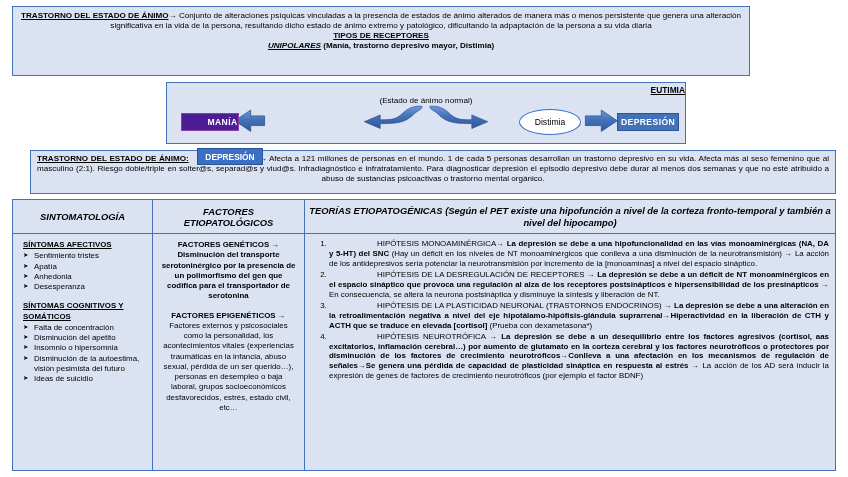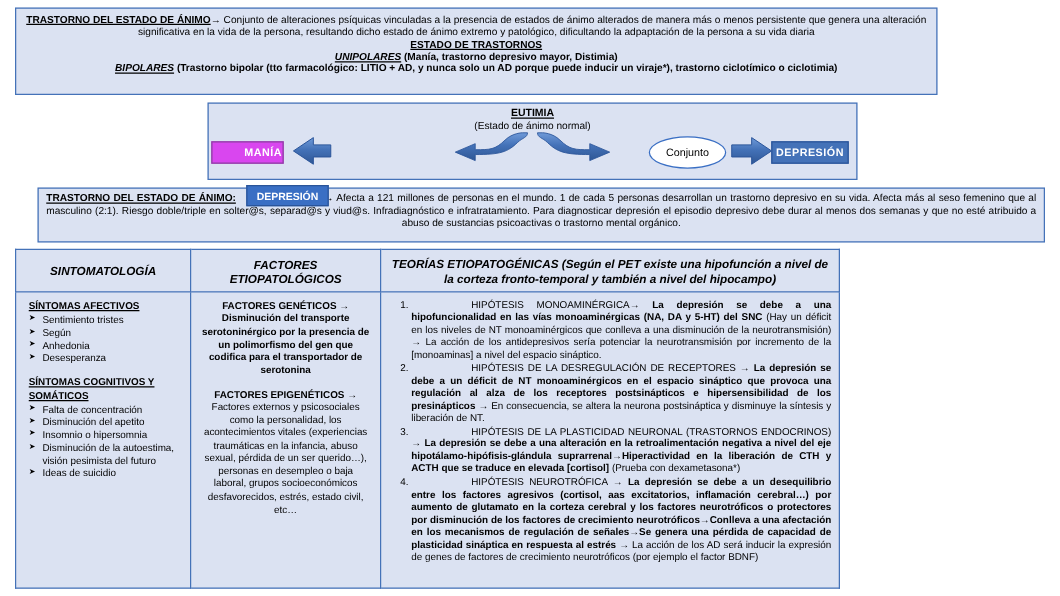--- a/index.html
+++ b/index.html
@@ -54,39 +54,39 @@
   #diagram-panel {
     left: 166px;
     top: 82px;
     width: 520px;
     height: 62px;
   }
   #eutimia-title {
     position: absolute;
     left: 0; right: 0;
     top: 2px;
-    text-align: center;
+    text-align: right;
     font-size: 8.4px;
     font-weight: bold;
     text-decoration: underline;
   }
   #eutimia-sub {
     position: absolute;
     left: 0; right: 0;
     top: 13px;
     text-align: center;
     font-size: 8.1px;
   }
   #mania-box {
     position: absolute;
-    left: 2px;
+    left: 14px;
     top: 30px;
     width: 58px;
     height: 18px;
-    background: #d946ef;
+    background: #4c1d95;
     border: 1.5px solid #8b3fa0;
     color: #ffffff;
     font-size: 8.6px;
     font-weight: bold;
     display: flex;
     align-items: center;
     justify-content: center;
     letter-spacing: .4px;
     box-sizing: border-box;
     padding-left: 25px;
@@ -156,21 +156,21 @@
     justify-content: center;
     box-sizing: border-box;
     z-index: 5;
   }
 
   
   #table {
     position: absolute;
     left: 12px;
     top: 199px;
-    width: 660px;
+    width: 824px;
     height: 272px;
     border-collapse: collapse;
     table-layout: fixed;
   }
   #table th, #table td {
     border: 1px solid #4472b8;
     background: #dbe2f2;
     vertical-align: top;
     box-sizing: border-box;
   }
@@ -232,23 +232,22 @@
   .hyp-name { font-weight: normal; padding-left: 48px; }
   .hyp-bold { font-weight: bold; }
 </style>
 </head>
 <body>
 
 <div class="page">
 
   <div class="panel" id="intro-panel">
     <div class="t-def"><span class="bui">TRASTORNO DEL ESTADO DE ÁNIMO</span><span>→</span> <span>Conjunto de alteraciones psíquicas vinculadas a la presencia de estados de ánimo alterados de manera más o menos persistente que genera una alteración significativa en la vida de la persona, resultando dicho estado de ánimo extremo y patológico, dificultando la adpaptación de la persona a su vida diaria</span></div>
-    <div class="line-center"><span class="bui">ESTADO DE TRASTORNOS</span></div>
+    <div class="line-center"><span class="bui">TIPOS DE RECEPTORES</span></div>
     <div class="line-center"><span class="i u b">UNIPOLARES</span> <span class="b">(Manía, trastorno depresivo mayor, Distimia)</span></div>
-    <div class="line-center"><span class="i u b">BIPOLARES</span> <span class="b">(Trastorno bipolar (tto farmacológico: LITIO + AD, y nunca solo un AD porque puede inducir un viraje*), trastorno ciclotímico o ciclotimia)</span></div>
   </div>
 
   <div class="panel" id="diagram-panel">
 
     <div id="eutimia-title">EUTIMIA</div>
     <div id="eutimia-sub">(Estado de ánimo normal)</div>
 
     <svg class="svg-layer" viewBox="0 0 520 62" preserveAspectRatio="none">
       <defs>
         <linearGradient id="ag" x1="0" y1="0" x2="0" y2="1">
@@ -261,21 +260,21 @@
       <polygon points="68,39 84,28 84,34 98,34 98,44 84,44 84,50" fill="url(#ag)" stroke="#2a5499" stroke-width="0.8"></polygon>
 
       <polygon points="452,39 436,28 436,34 420,34 420,44 436,44 436,50" fill="url(#ag)" stroke="#2a5499" stroke-width="0.8"></polygon>
 
       <path d="M252,24 C252,24 244,24 238,30 C230,38 226,38 214,38 L214,33 L198,40 L214,47 L214,42 C234,42 240,40 248,32 C252,28 256,28 256,24 Z" fill="url(#ag)" stroke="#2a5499" stroke-width="0.7"></path>
 
       <path d="M268,24 C268,24 276,24 282,30 C290,38 294,38 306,38 L306,33 L322,40 L306,47 L306,42 C286,42 280,40 272,32 C268,28 264,28 264,24 Z" fill="url(#ag)" stroke="#2a5499" stroke-width="0.7"></path>
     </svg>
 
     <div id="mania-box">MANÍA</div>
-    <div class="ellipse" id="distimia-ellipse">Conjunto</div>
+    <div class="ellipse" id="distimia-ellipse">Distimia</div>
     <div id="depresion-box">DEPRESIÓN</div>
   </div>
 
   <div class="panel" id="depression-panel">
     <div class="t-def"><span class="bui">TRASTORNO DEL ESTADO DE ÁNIMO:</span><span style="display:inline-block;width:70px;">&nbsp;</span><span>→ Afecta a 121 millones de personas en el mundo. 1 de cada 5 personas desarrollan un trastorno depresivo en su vida. Afecta más al seso femenino que al masculino (2:1). Riesgo doble/triple en solter@s, separad@s y viud@s. Infradiagnóstico e infratratamiento. Para diagnosticar depresión el episodio depresivo debe durar al menos dos semanas y que no esté atribuido a abuso de sustancias psicoactivas o trastorno mental orgánico.</span></div>
   </div>
   <div id="depresion-badge">DEPRESIÓN</div>
 
   <table id="table">
     <colgroup>
@@ -290,21 +289,21 @@
         <th class="th-third"><span class="i-part b">TEORÍAS ETIOPATOGÉNICAS</span><span class="b"> (Según el PET existe una hipofunción a nivel de la corteza fronto-temporal y también a nivel del hipocampo)</span></th>
       </tr>
     </thead>
     <tbody>
       <tr>
 
         <td class="cell-symptoms">
           <div class="group-title">SÍNTOMAS AFECTIVOS</div>
           <ul class="bullets">
             <li>Sentimiento tristes</li>
-            <li>Según</li>
+            <li>Apatía</li>
             <li>Anhedonia</li>
             <li>Desesperanza</li>
           </ul>
           <div class="spacer"></div>
           <div class="group-title">SÍNTOMAS COGNITIVOS Y SOMÁTICOS</div>
           <ul class="bullets">
             <li>Falta de concentración</li>
             <li>Disminución del apetito</li>
             <li>Insomnio o hipersomnia</li>
             <li>Disminución de la autoestima, visión pesimista del futuro</li>

